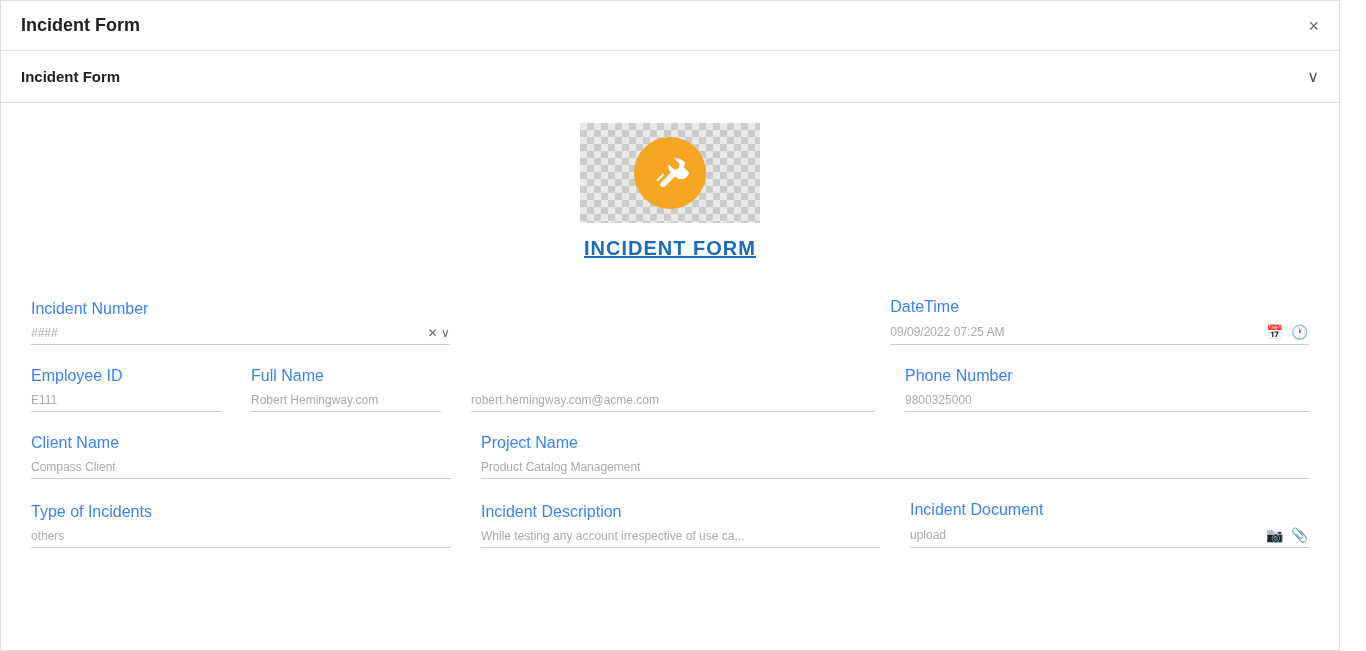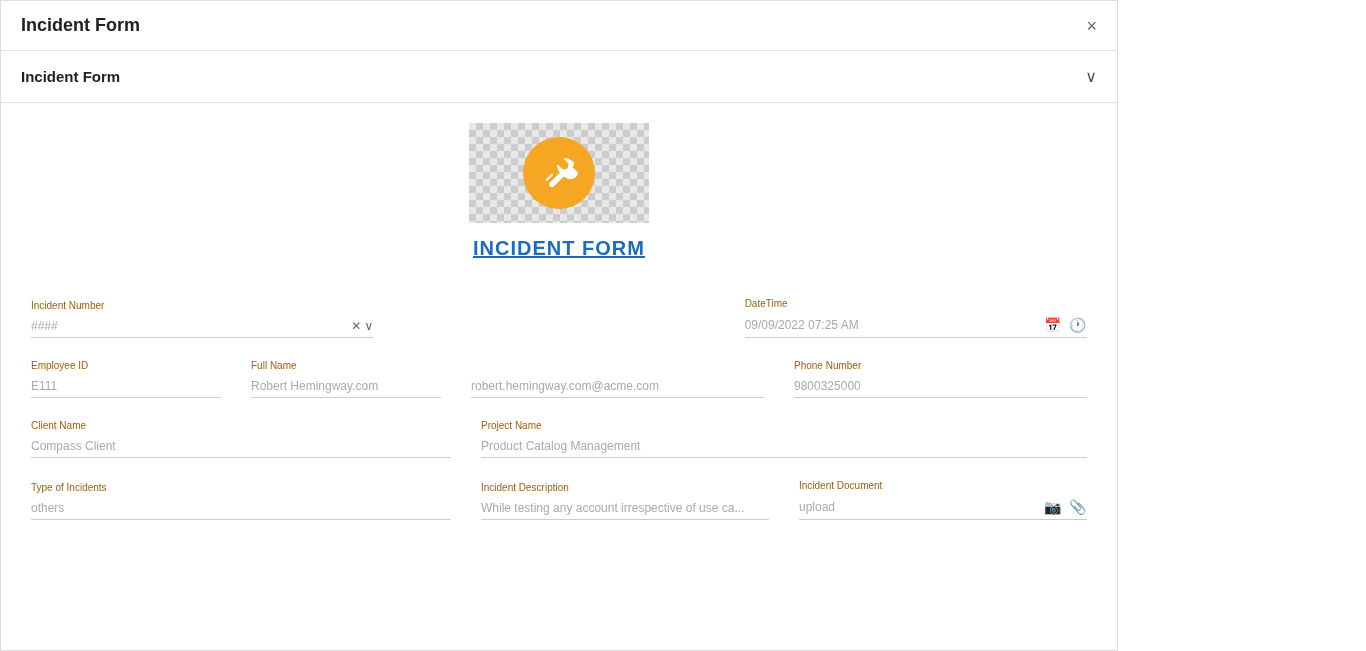--- a/index.html
+++ b/index.html
@@ -4,21 +4,21 @@
   <style>
     * { box-sizing: border-box; margin: 0; padding: 0; }
     body {
       font-family: Arial, sans-serif;
       background: #fff;
       color: #333;
       width: 1366px;
       min-height: 651px;
     }
     .window {
-      width: 1118px;
+      width: 1340px;
       min-height: 651px;
       background: #fff;
       border: 1px solid #ddd;
       display: flex;
       flex-direction: column;
     }
     .title-bar {
       display: flex;
       justify-content: space-between;
       align-items: center;
@@ -109,22 +109,22 @@
     .form-field {
       display: flex;
       flex-direction: column;
       flex: 1;
       padding-right: 30px;
     }
     .form-field:last-child {
       padding-right: 0;
     }
     .field-label {
-      font-size: 10px;
-      color: #a16207;
+      font-size: 16px;
+      color: #3b82f6;
       margin-bottom: 4px;
       font-weight: 400;
     }
     .field-value {
       font-size: 12px;
       color: #aaa;
       border-bottom: 1px solid #ccc;
       padding: 4px 0;
       min-height: 22px;
       position: relative;

